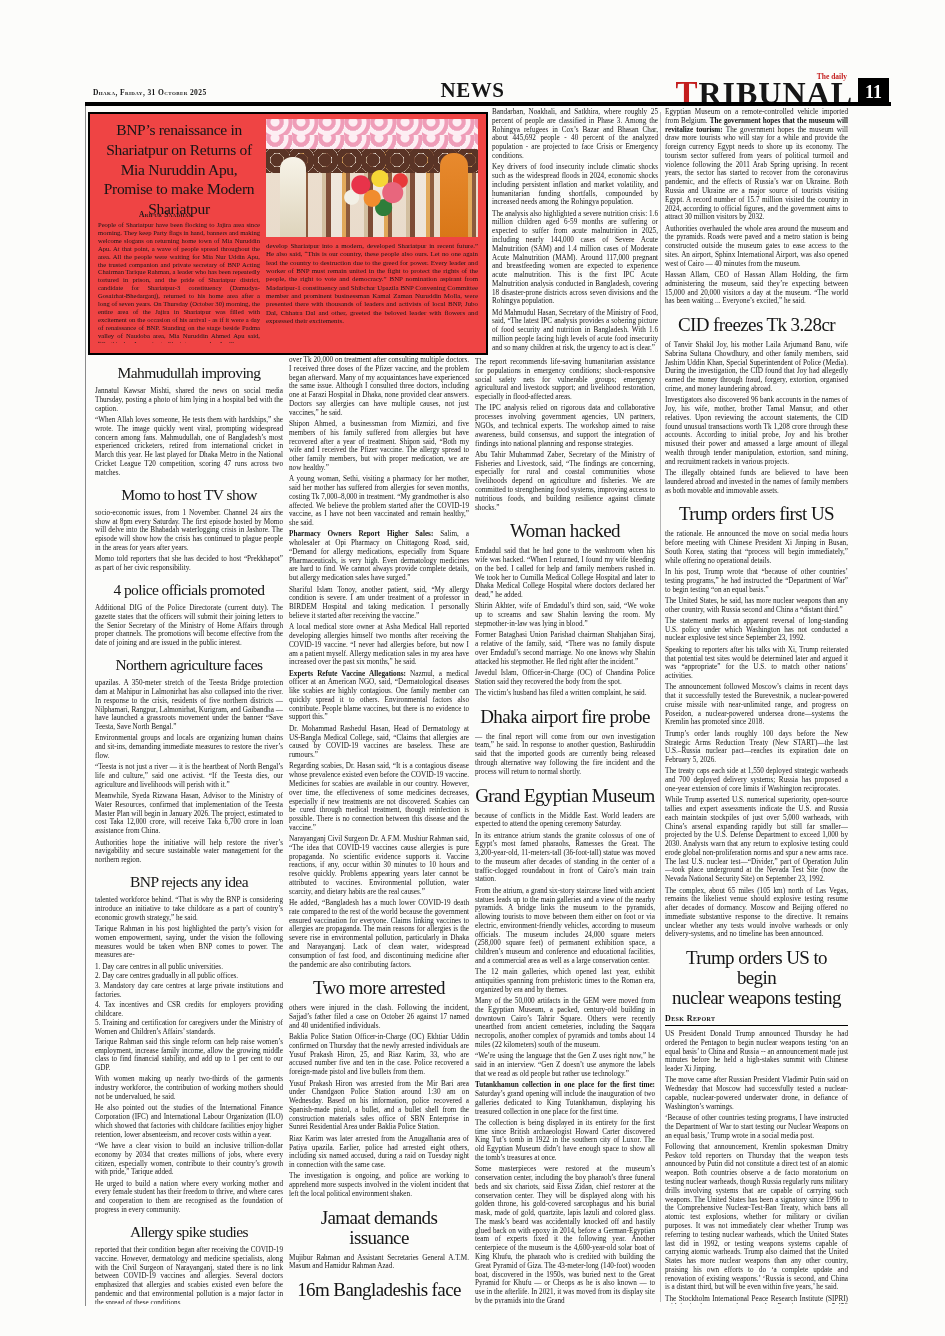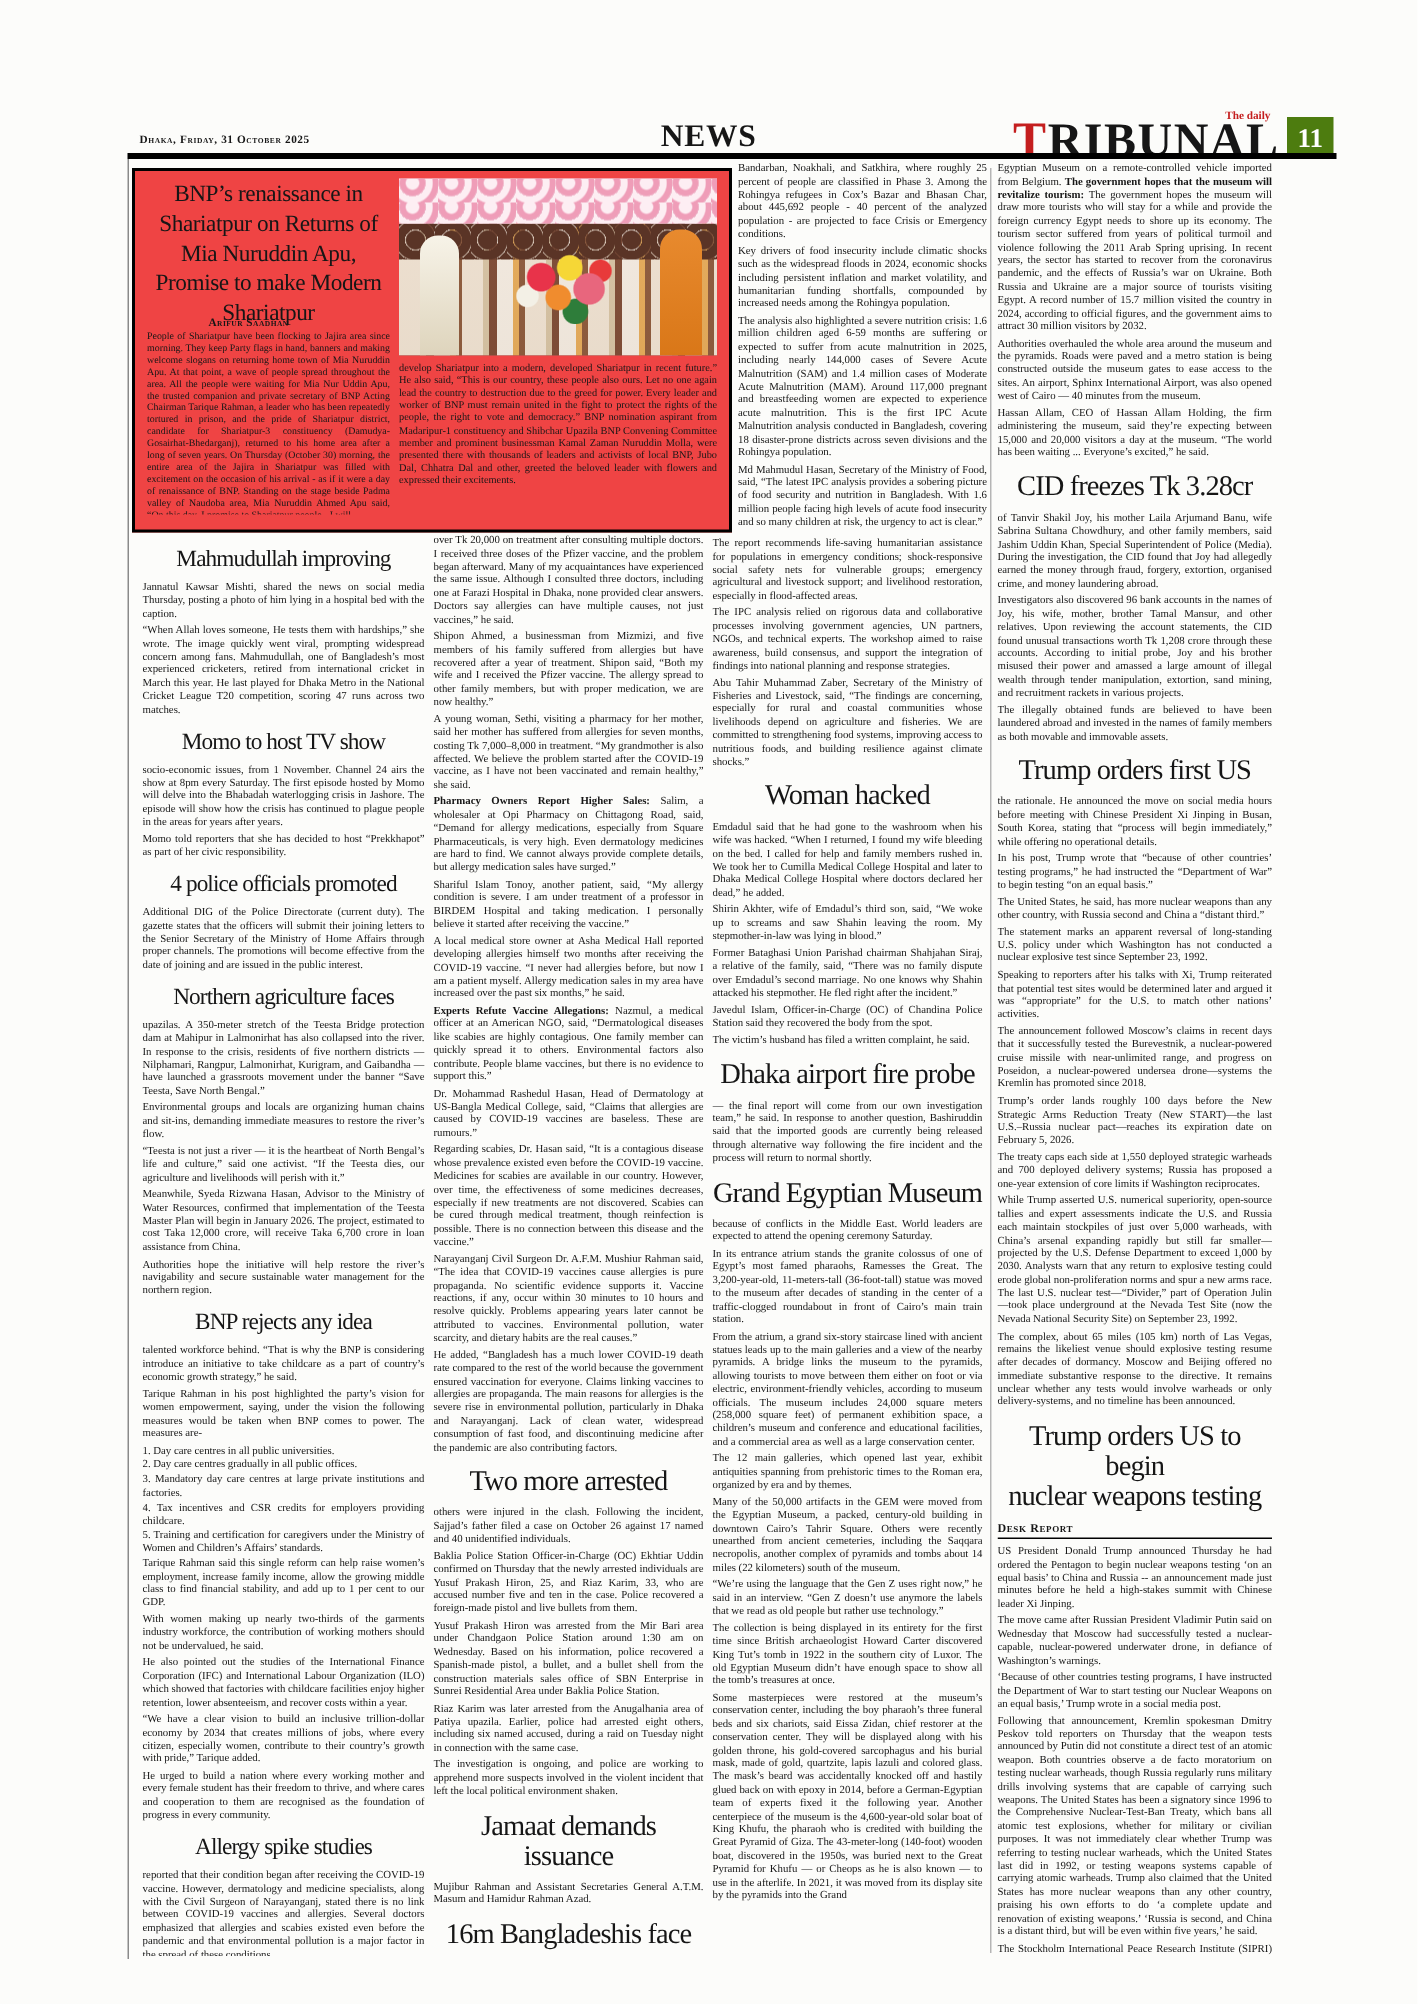--- a/index.html
+++ b/index.html
@@ -7,21 +7,21 @@
          font-family:"Liberation Serif",serif;overflow:hidden;}
   
   .hdr-date{position:absolute;left:93px;top:88px;font-size:7.5px;font-weight:bold;
             font-variant:small-caps;letter-spacing:.4px;}
   .hdr-section{position:absolute;left:0;top:78px;width:100%;text-align:center;
                font-size:21px;font-weight:bold;letter-spacing:.5px;}
   .hdr-daily{position:absolute;right:98px;top:72px;font-size:7.5px;font-weight:bold;color:#c41e1e;}
   .hdr-logo{position:absolute;right:92px;top:77px;font-size:32px;font-weight:bold;
             letter-spacing:1px;display:block;line-height:1;margin-left:46px;}
   .hdr-logo::first-letter{color:#c41e1e;font-size:33px;}
-  .hdr-pagenum{position:absolute;right:56px;top:78px;width:31px;height:28px;background:#4d7c0f;
+  .hdr-pagenum{position:absolute;right:56px;top:78px;width:31px;height:28px;background:#000000;
                color:#fff;font-size:18px;font-weight:bold;text-align:center;line-height:28px;}
   .toprule{position:absolute;left:85px;top:102px;width:806px;height:4px;background:#000;}
   .leftrule{position:absolute;left:85px;top:106px;width:1px;height:1200px;background:#8a8a8a;}
   .midrule{position:absolute;left:660px;top:112px;width:1px;height:1190px;background:#b5b5b5;}
   
   .lead-box{position:absolute;left:88px;top:112px;width:396px;height:239px;border:2px solid #000;background:#ef4444;}
   .lead-headline{position:absolute;left:5px;top:6px;width:168px;text-align:center;
                  font-size:15.5px;line-height:1.28;letter-spacing:-.3px;}
   .lead-byline{position:absolute;left:8px;top:96px;font-size:7.5px;font-weight:bold;
                font-variant:small-caps;letter-spacing:.3px;margin-left:41px;}
@@ -197,20 +197,21 @@
         <p>— the final report will come from our own investigation team,” he said. In response to another question, Bashiruddin said that the imported goods are currently being released through alternative way following the fire incident and the process will return to normal shortly.</p>
       </article>
       <article class="article">
         <h2 class="head">Grand Egyptian Museum</h2>
         <p>because of conflicts in the Middle East. World leaders are expected to attend the opening ceremony Saturday.</p>
         <p>In its entrance atrium stands the granite colossus of one of Egypt’s most famed pharaohs, Ramesses the Great. The 3,200-year-old, 11-meters-tall (36-foot-tall) statue was moved to the museum after decades of standing in the center of a traffic-clogged roundabout in front of Cairo’s main train station.</p>
         <p>From the atrium, a grand six-story staircase lined with ancient statues leads up to the main galleries and a view of the nearby pyramids. A bridge links the museum to the pyramids, allowing tourists to move between them either on foot or via electric, environment-friendly vehicles, according to museum officials. The museum includes 24,000 square meters (258,000 square feet) of permanent exhibition space, a children’s museum and conference and educational facilities, and a commercial area as well as a large conservation center.</p>
         <p>The 12 main galleries, which opened last year, exhibit antiquities spanning from prehistoric times to the Roman era, organized by era and by themes.</p>
         <p>Many of the 50,000 artifacts in the GEM were moved from the Egyptian Museum, a packed, century-old building in downtown Cairo’s Tahrir Square. Others were recently unearthed from ancient cemeteries, including the Saqqara necropolis, another complex of pyramids and tombs about 14 miles (22 kilometers) south of the museum.</p>
         <p>“We’re using the language that the Gen Z uses right now,” he said in an interview. “Gen Z doesn’t use anymore the labels that we read as old people but rather use technology.”</p>
+        <p><b>Tutankhamun collection in one place for the first time: </b>Saturday’s grand opening will include the inauguration of two galleries dedicated to King Tutankhamun, displaying his treasured collection in one place for the first time.</p>
         <p>The collection is being displayed in its entirety for the first time since British archaeologist Howard Carter discovered King Tut’s tomb in 1922 in the southern city of Luxor. The old Egyptian Museum didn’t have enough space to show all the tomb’s treasures at once.</p>
         <p>Some masterpieces were restored at the museum’s conservation center, including the boy pharaoh’s three funeral beds and six chariots, said Eissa Zidan, chief restorer at the conservation center. They will be displayed along with his golden throne, his gold-covered sarcophagus and his burial mask, made of gold, quartzite, lapis lazuli and colored glass. The mask’s beard was accidentally knocked off and hastily glued back on with epoxy in 2014, before a German-Egyptian team of experts fixed it the following year. Another centerpiece of the museum is the 4,600-year-old solar boat of King Khufu, the pharaoh who is credited with building the Great Pyramid of Giza. The 43-meter-long (140-foot) wooden boat, discovered in the 1950s, was buried next to the Great Pyramid for Khufu — or Cheops as he is also known — to use in the afterlife. In 2021, it was moved from its display site by the pyramids into the Grand</p>
       </article>
     </div>
   <div class="col" id="blk-c4">
       <article class="article">
         <p>Egyptian Museum on a remote-controlled vehicle imported from Belgium. <b>The government hopes that the museum will revitalize tourism: </b>The government hopes the museum will draw more tourists who will stay for a while and provide the foreign currency Egypt needs to shore up its economy. The tourism sector suffered from years of political turmoil and violence following the 2011 Arab Spring uprising. In recent years, the sector has started to recover from the coronavirus pandemic, and the effects of Russia’s war on Ukraine. Both Russia and Ukraine are a major source of tourists visiting Egypt. A record number of 15.7 million visited the country in 2024, according to official figures, and the government aims to attract 30 million visitors by 2032.</p>
         <p>Authorities overhauled the whole area around the museum and the pyramids. Roads were paved and a metro station is being constructed outside the museum gates to ease access to the sites. An airport, Sphinx International Airport, was also opened west of Cairo — 40 minutes from the museum.</p>
         <p>Hassan Allam, CEO of Hassan Allam Holding, the firm administering the museum, said they’re expecting between 15,000 and 20,000 visitors a day at the museum. “The world has been waiting ... Everyone’s excited,” he said.</p>
       </article>

